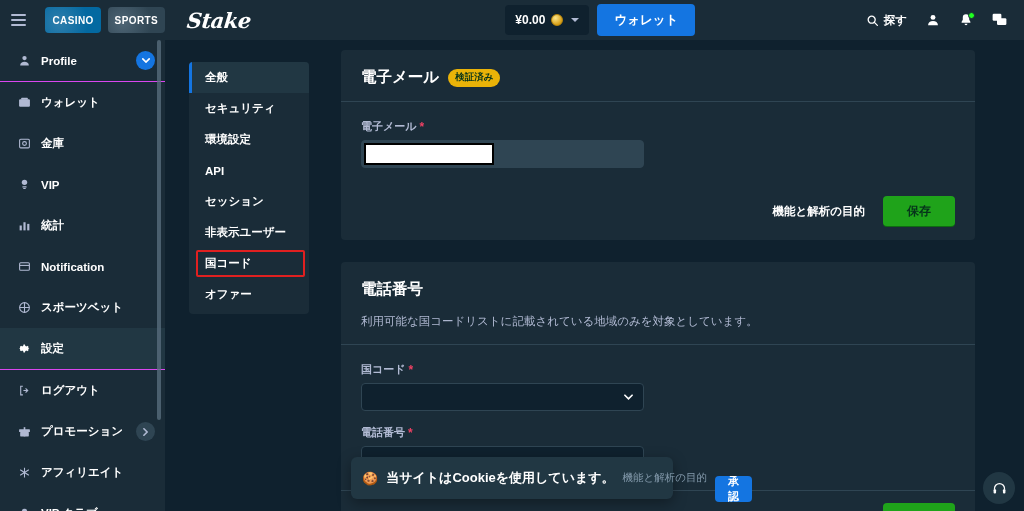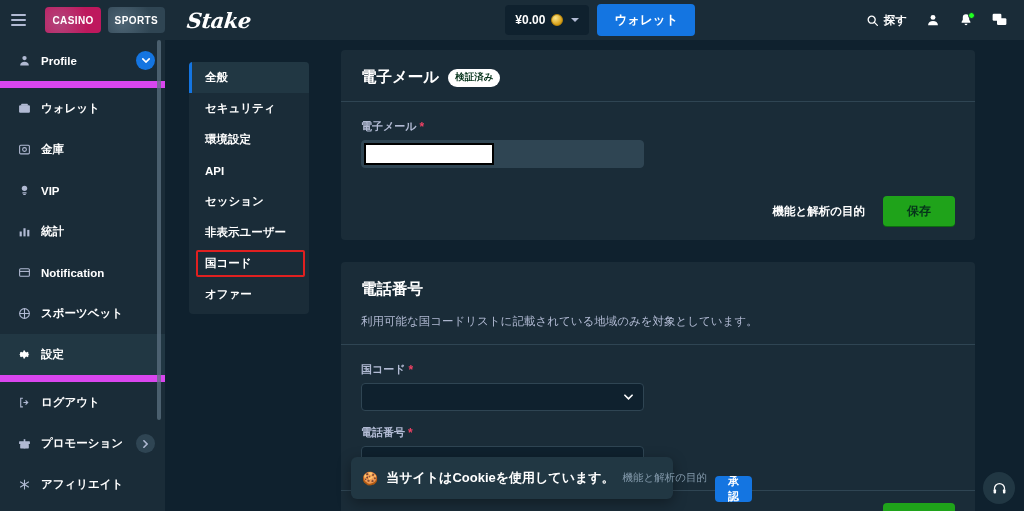--- a/index.html
+++ b/index.html
@@ -26,21 +26,21 @@
     width: 22px; height: 22px; display: flex; flex-direction: column;
     justify-content: center; gap: 3px; cursor: pointer; padding: 0 2px;
   }
   .hamburger span { display: block; height: 2px; background: #b1bad3; border-radius: 1px; }
   .pill {
     height: 26px; border-radius: 4px; padding: 0 10px;
     display: flex; align-items: center; justify-content: center;
     font-size: 10px; font-weight: bold; letter-spacing: .4px; color: #fff;
     cursor: pointer; position: relative; overflow: hidden;
   }
-  .pill.casino { background: #be185d; margin-left: 10px; }
+  .pill.casino { background: #0369a1; margin-left: 10px; }
   .pill.sports { background: #2f4553; }
   .pill::before {
     content: ""; position: absolute; inset: 0;
     background: radial-gradient(circle at 25% 60%, rgba(150,175,195,.30), transparent 65%);
   }
   .pill span { position: relative; z-index: 2; }
 
   .logo-area {
     width: 170px; height: 40px; display: flex; align-items: center;
     padding-left: 22px;
@@ -83,21 +83,21 @@
     position: absolute; top: -1px; right: -2px; width: 7px; height: 7px;
     border-radius: 50%; background: #1fff20; border: 1px solid #1a2c38;
   }
 
   
   .sidebar {
     position: absolute; top: 40px; left: 0; width: 165px; height: 471px;
     background: #1a2c38; overflow: hidden;
   }
   .sb-scroll { position: absolute; inset: 0; padding-bottom: 4px; }
-  .sb-group { border-bottom: 7px solid #d946ef; }
+  .sb-group { border-bottom: 1px solid #d946ef; }
   .sb-item {
     height: 41px; display: flex; align-items: center; gap: 9px;
     padding: 0 10px 0 17px; cursor: pointer; color: #fff;
     font-size: 11.5px; font-weight: bold; position: relative;
   }
   .sb-item.active { background: #213743; }
   .sb-item .ico { width: 15px; height: 15px; flex: none; display: flex; align-items: center; justify-content: center; color: #b1bad3; }
   .sb-item .txt { flex: 1; white-space: nowrap; overflow: hidden; }
   .round-btn {
     width: 19px; height: 19px; border-radius: 50%; background: #1475e1;
@@ -126,21 +126,21 @@
     position: absolute; left: 7px; right: 4px; top: 2px; bottom: 2px;
     border: 2px solid #e02020; border-radius: 2px; pointer-events: none;
   }
 
   
   .content { position: absolute; left: 341px; top: 50px; width: 634px; }
   .card { background: #1a2c38; border-radius: 4px; margin-bottom: 22px; }
   .card-head { padding: 17px 20px 13px 20px; display: flex; align-items: center; gap: 9px; }
   .card-title { font-size: 15.5px; font-weight: bold; color: #fff; }
   .badge {
-    background: #ffffff; color: #06331b; border-radius: 9px;
+    background: #eab308; color: #06331b; border-radius: 9px;
     font-size: 9.5px; font-weight: bold; padding: 2.5px 7px;
   }
   .divider { height: 1px; background: #2f4553; }
   .card-body { padding: 17px 20px 16px 20px; }
   .card-foot {
     padding: 12px 20px 14px 20px; display: flex; align-items: center;
     justify-content: flex-end; gap: 18px;
   }
   .card-foot.top-divider { border-top: 1px solid #2f4553; }
 

